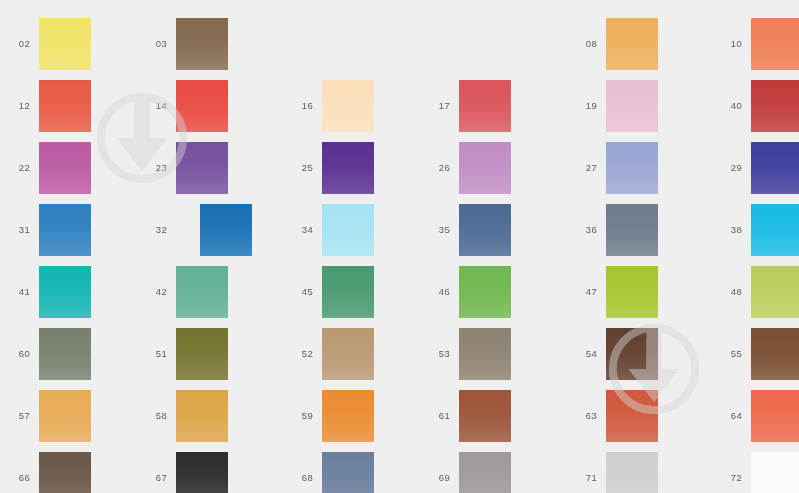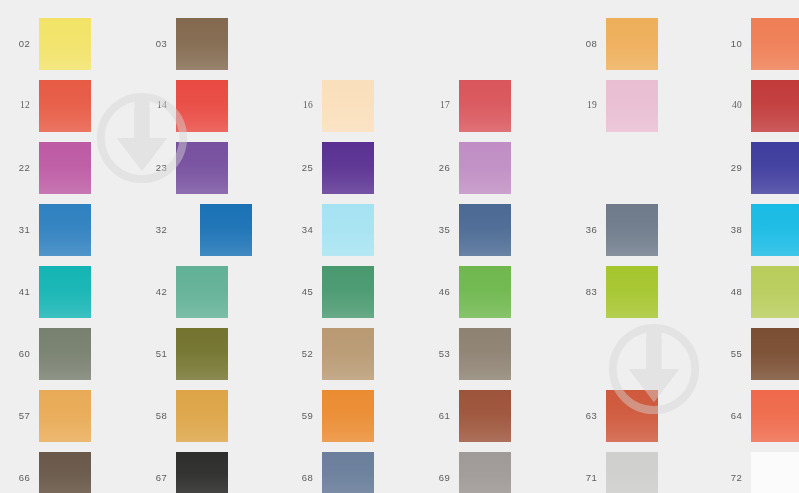--- a/index.html
+++ b/index.html
@@ -101,21 +101,21 @@
         </div>
         <div class="swatch-cell" style="left: 571px;">
           <span class="swatch-label">08</span>
           <div class="swatch-chip" style="width: 52px; height: 52px; background-color: rgb(238, 175, 90);"></div>
         </div>
         <div class="swatch-cell" style="left: 716px;">
           <span class="swatch-label">10</span>
           <div class="swatch-chip" style="width: 52px; height: 52px; background-color: rgb(239, 126, 85);"></div>
         </div>
       </div>
-      <div class="swatch-row" style="top: 62px; font-family: Liberation Serif, serif;">
+      <div class="swatch-row" style="top: 62px;">
         <div class="swatch-cell" style="left: 4px;">
           <span class="swatch-label">12</span>
           <div class="swatch-chip" style="width: 52px; height: 52px; background-color: rgb(231, 91, 68);"></div>
         </div>
         <div class="swatch-cell" style="left: 141px;">
           <span class="swatch-label">14</span>
           <div class="swatch-chip" style="width: 52px; height: 52px; background-color: rgb(233, 74, 66);"></div>
         </div>
         <div class="swatch-cell" style="left: 287px;">
           <span class="swatch-label">16</span>
@@ -143,20 +143,24 @@
           <span class="swatch-label">23</span>
           <div class="swatch-chip" style="width: 52px; height: 52px; background-color: rgb(119, 80, 159);"></div>
         </div>
         <div class="swatch-cell" style="left: 287px;">
           <span class="swatch-label">25</span>
           <div class="swatch-chip" style="width: 52px; height: 52px; background-color: rgb(90, 49, 146);"></div>
         </div>
         <div class="swatch-cell" style="left: 424px;">
           <span class="swatch-label">26</span>
           <div class="swatch-chip" style="width: 52px; height: 52px; background-color: rgb(192, 142, 196);"></div>
+        </div>
+        <div class="swatch-cell" style="left: 571px;">
+          <span class="swatch-label">27</span>
+          <div class="swatch-chip" style="width: 52px; height: 52px; background-color: rgb(155, 166, 212);"></div>
         </div>
         <div class="swatch-cell" style="left: 716px;">
           <span class="swatch-label">29</span>
           <div class="swatch-chip" style="width: 52px; height: 52px; background-color: rgb(63, 61, 158);"></div>
         </div>
       </div>
       <div class="swatch-row" style="top: 186px;">
         <div class="swatch-cell" style="left: 4px;">
           <span class="swatch-label">31</span>
           <div class="swatch-chip" style="width: 52px; height: 52px; background-color: rgb(47, 129, 192);"></div>
@@ -193,21 +197,21 @@
         </div>
         <div class="swatch-cell" style="left: 287px;">
           <span class="swatch-label">45</span>
           <div class="swatch-chip" style="width: 52px; height: 52px; background-color: rgb(73, 153, 111);"></div>
         </div>
         <div class="swatch-cell" style="left: 424px;">
           <span class="swatch-label">46</span>
           <div class="swatch-chip" style="width: 52px; height: 52px; background-color: rgb(111, 184, 78);"></div>
         </div>
         <div class="swatch-cell" style="left: 571px;">
-          <span class="swatch-label">83</span>
+          <span class="swatch-label">47</span>
           <div class="swatch-chip" style="width: 52px; height: 52px; background-color: rgb(166, 198, 46);"></div>
         </div>
         <div class="swatch-cell" style="left: 716px;">
           <span class="swatch-label">48</span>
           <div class="swatch-chip" style="width: 52px; height: 52px; background-color: rgb(185, 205, 92);"></div>
         </div>
       </div>
       <div class="swatch-row" style="top: 310px;">
         <div class="swatch-cell" style="left: 4px;">
           <span class="swatch-label">60</span>
@@ -217,20 +221,24 @@
           <span class="swatch-label">51</span>
           <div class="swatch-chip" style="width: 52px; height: 52px; background-color: rgb(116, 116, 47);"></div>
         </div>
         <div class="swatch-cell" style="left: 287px;">
           <span class="swatch-label">52</span>
           <div class="swatch-chip" style="width: 52px; height: 52px; background-color: rgb(185, 154, 115);"></div>
         </div>
         <div class="swatch-cell" style="left: 424px;">
           <span class="swatch-label">53</span>
           <div class="swatch-chip" style="width: 52px; height: 52px; background-color: rgb(142, 130, 114);"></div>
+        </div>
+        <div class="swatch-cell" style="left: 571px;">
+          <span class="swatch-label">54</span>
+          <div class="swatch-chip" style="width: 52px; height: 52px; background-color: rgb(98, 64, 47);"></div>
         </div>
         <div class="swatch-cell" style="left: 716px;">
           <span class="swatch-label">55</span>
           <div class="swatch-chip" style="width: 52px; height: 52px; background-color: rgb(122, 78, 50);"></div>
         </div>
       </div>
       <div class="swatch-row" style="top: 372px;">
         <div class="swatch-cell" style="left: 4px;">
           <span class="swatch-label">57</span>
           <div class="swatch-chip" style="width: 52px; height: 52px; background-color: rgb(233, 171, 86);"></div>

